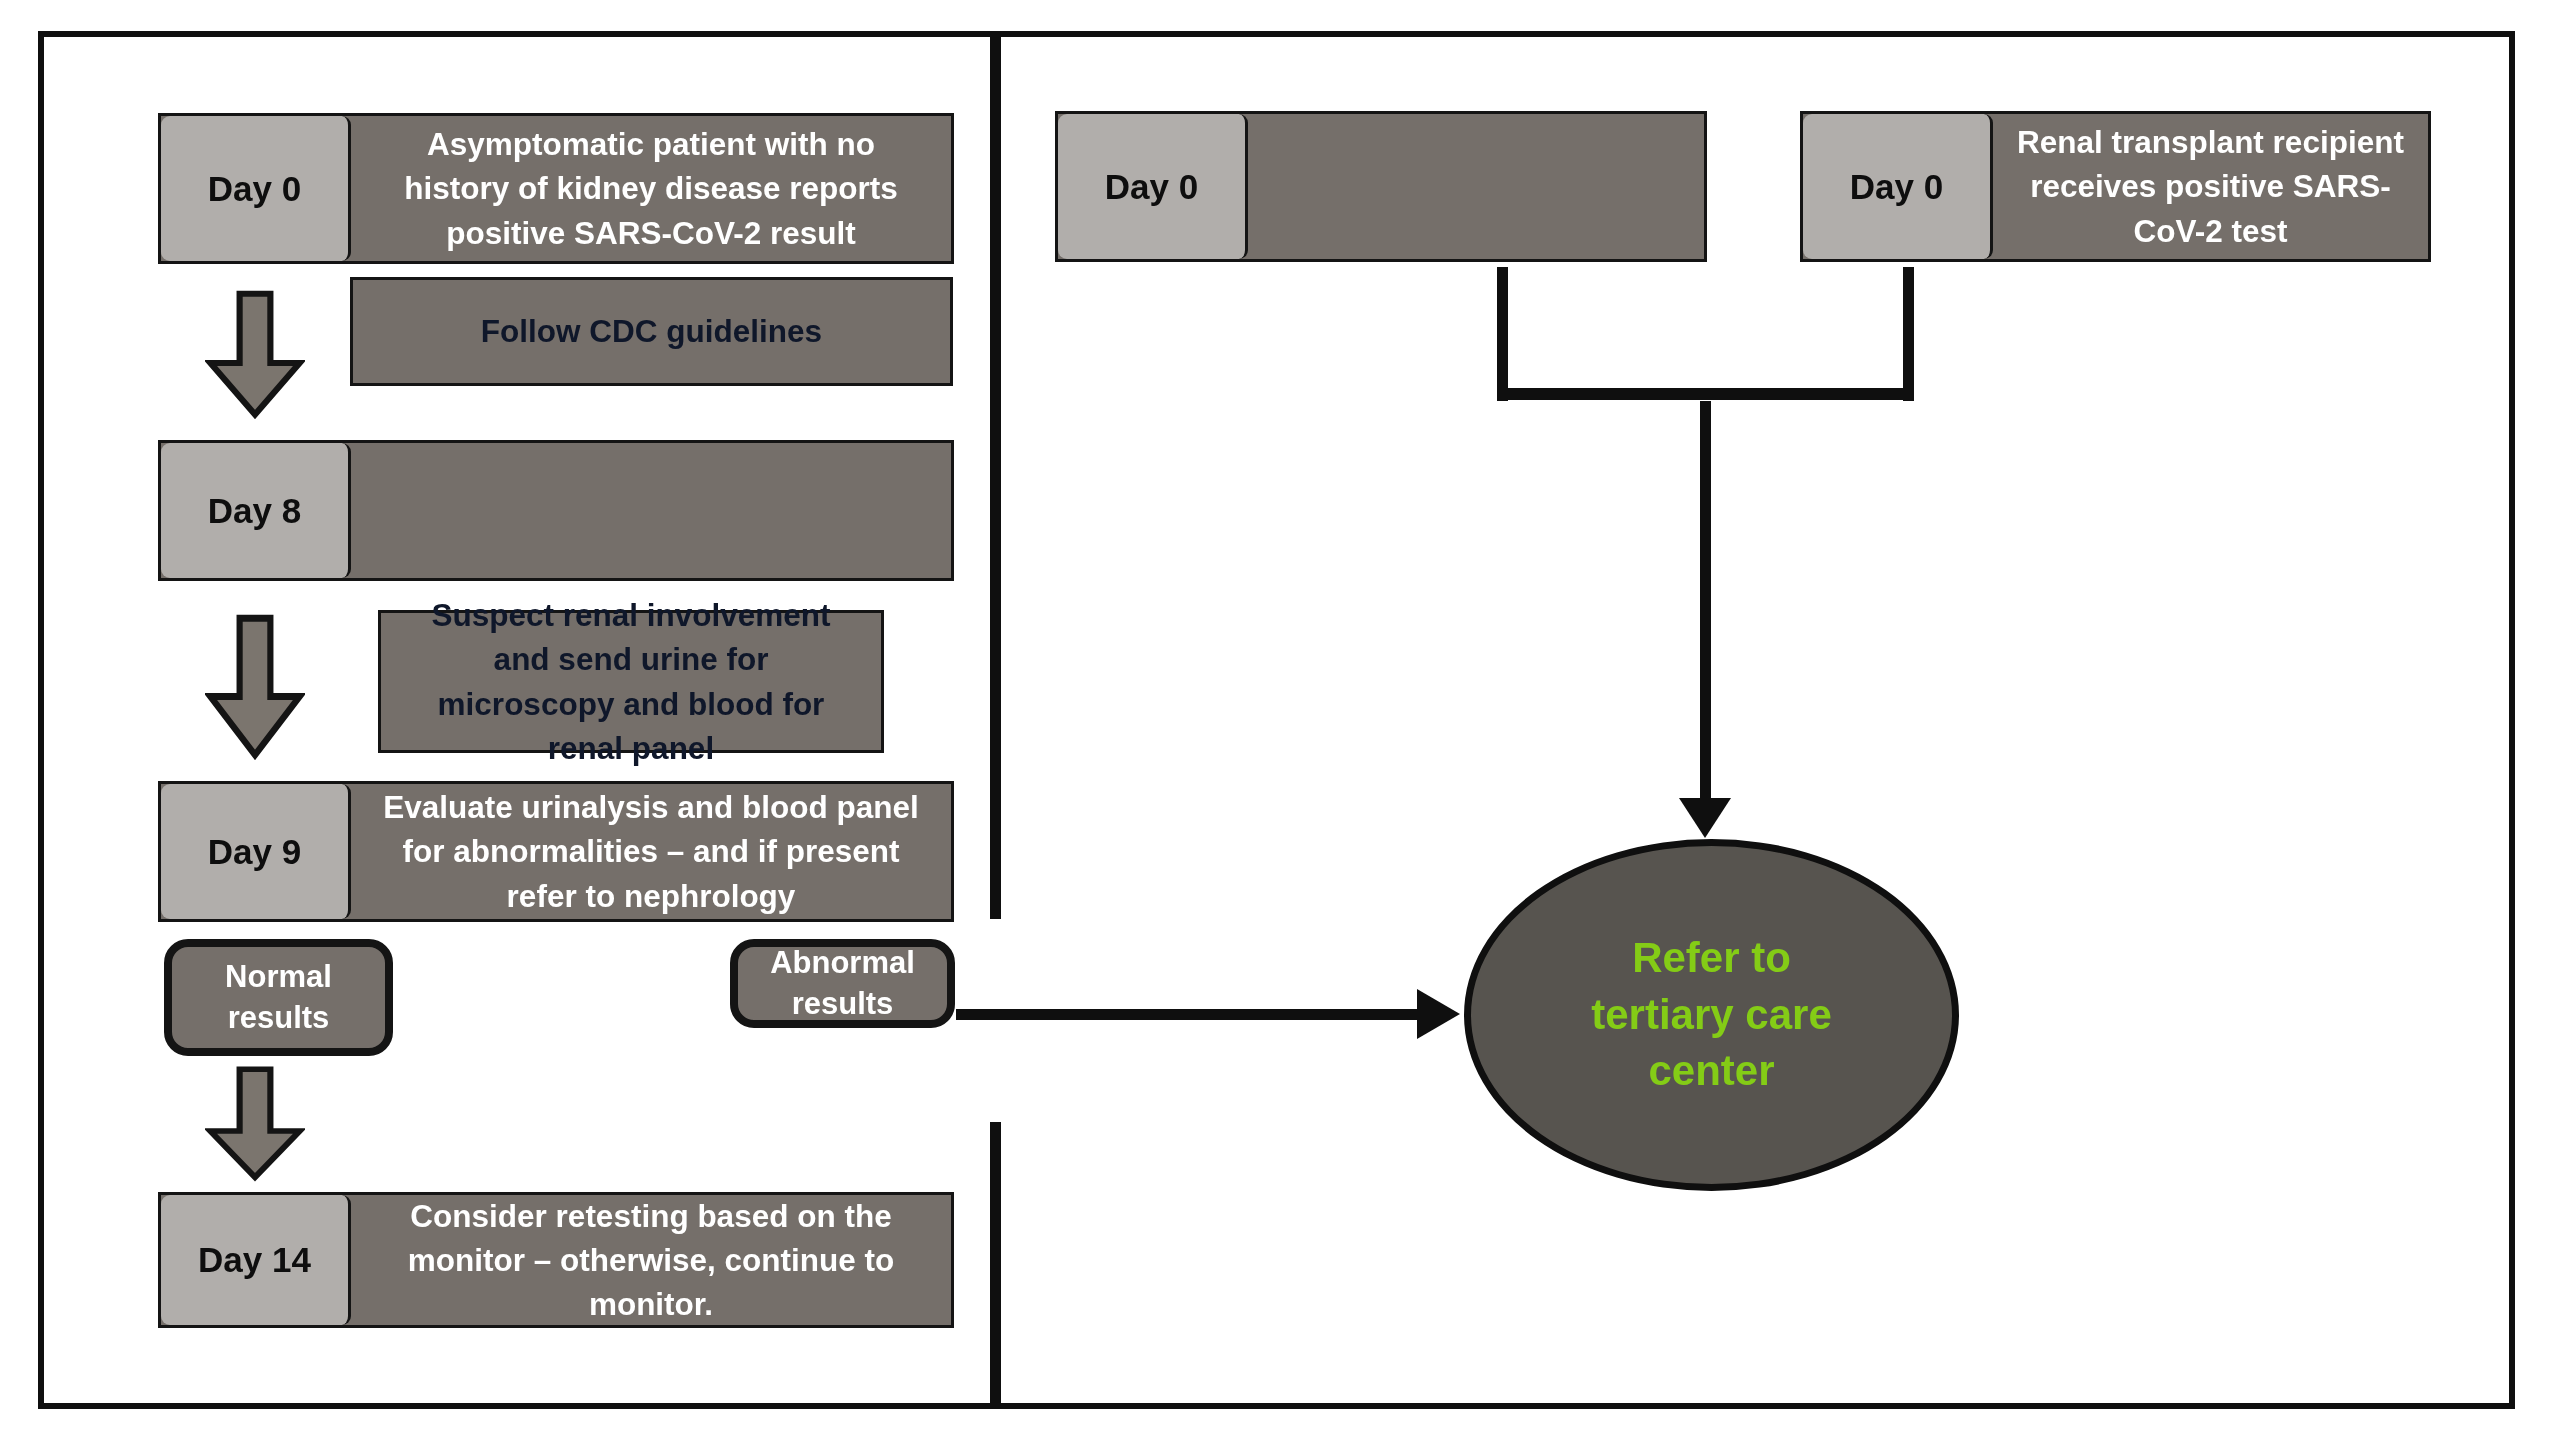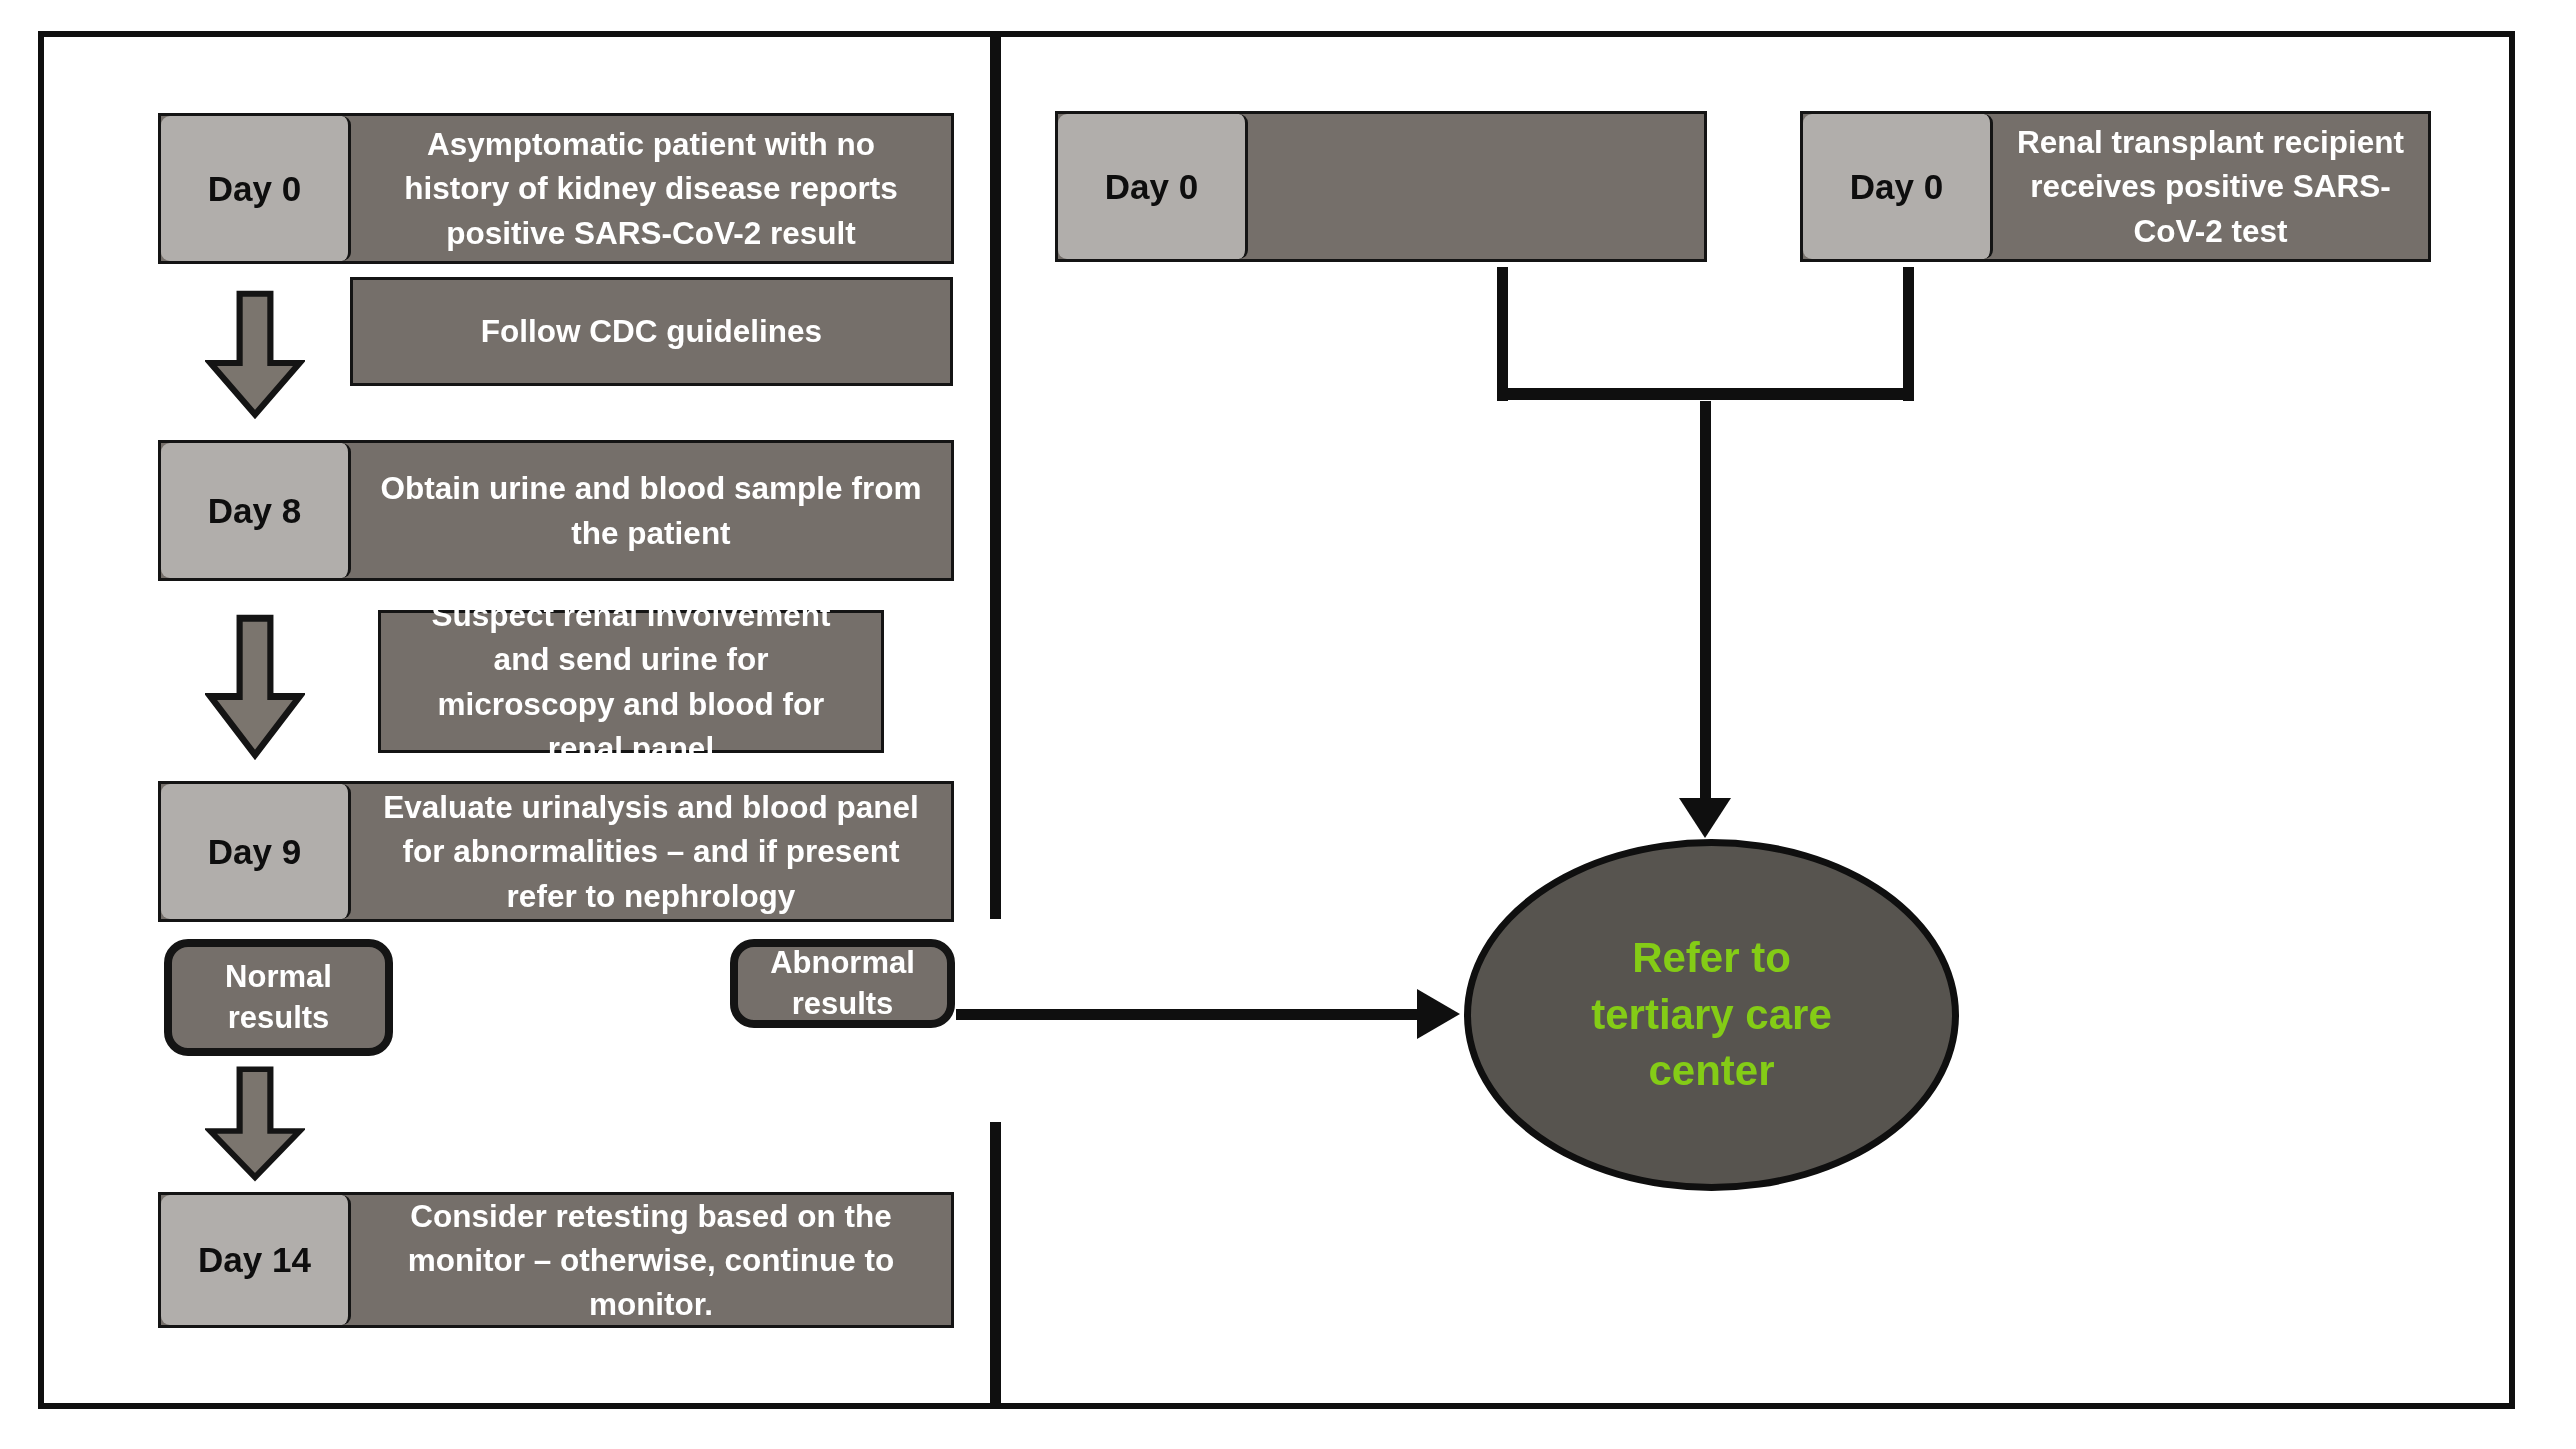--- a/index.html
+++ b/index.html
@@ -30,21 +30,21 @@
     font-weight:bold;font-size:35px;box-sizing:border-box;border-radius:9px;
   }
   .textcell{
     flex:1;background:#756f6a;color:#ffffff;
     display:flex;align-items:center;justify-content:center;
     text-align:center;font-weight:bold;font-size:31.5px;line-height:1.4;
     padding:4.6px 21.5px;box-sizing:border-box;
   }
   .plainbox{
     position:absolute;box-sizing:border-box;border:3.8px solid #141414;
-    background:#756f6a;color:#ffffff;display:flex;align-items:center;justify-content:center;
+    background:#756f6a;color:#0f172a;display:flex;align-items:center;justify-content:center;
     text-align:center;font-weight:bold;font-size:31.5px;line-height:1.4;padding:4.6px 21.5px;
   }
   .resultbox{
     position:absolute;box-sizing:border-box;
     background:#756f6a;color:#fff;border:8.5px solid #141414;border-radius:24px;
     display:flex;align-items:center;justify-content:center;text-align:center;
     font-weight:bold;font-size:31px;line-height:1.3;
   }
   .blockarrow{position:absolute;}
   .lineh{position:absolute;background:#0f0f0f;height:10.8px;}
@@ -84,21 +84,20 @@
   <svg class="blockarrow" style="left:205px;top:289px;" width="100" height="131" viewBox="0 0 130 170">
     <path d="M45 6 H85 V96 H123 L65 163 L7 96 H45 Z" fill="#7b756e" stroke="#141414" stroke-width="8"></path>
   </svg>
 
   <div class="plainbox" style="left:350px;top:277px;width:603px;height:109px;">
     <span>Follow CDC guidelines</span>
   </div>
 
   <div class="daybox" style="left:158px;top:440px;width:796px;height:141px;">
     <div class="daycell">Day 8</div>
-    <div class="textcell">Obtain urine and blood sample from the patient</div>
   </div>
 
   <svg class="blockarrow" style="left:205px;top:613px;" width="100" height="148" viewBox="0 0 130 170" preserveAspectRatio="none">
     <path d="M45 6 H85 V96 H123 L65 163 L7 96 H45 Z" fill="#7b756e" stroke="#141414" stroke-width="8"></path>
   </svg>
 
   <div class="plainbox" style="left:350px;top:610px;width:506px;height:143px;margin-left:28px;">
     <span>Suspect renal involvement and send urine for microscopy and blood for renal panel</span>
   </div>
 

